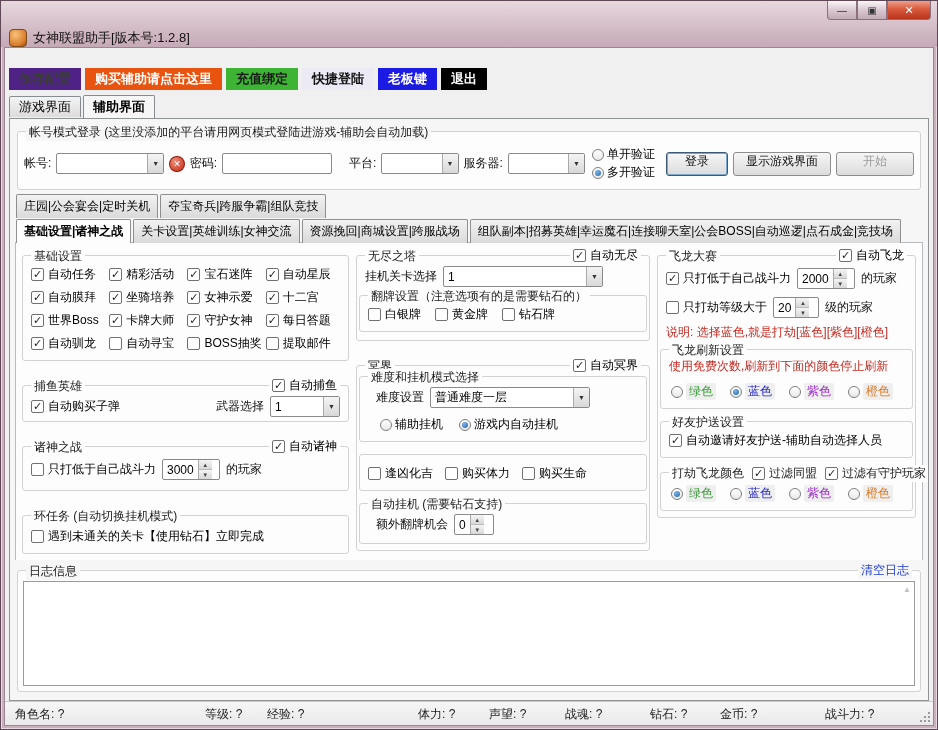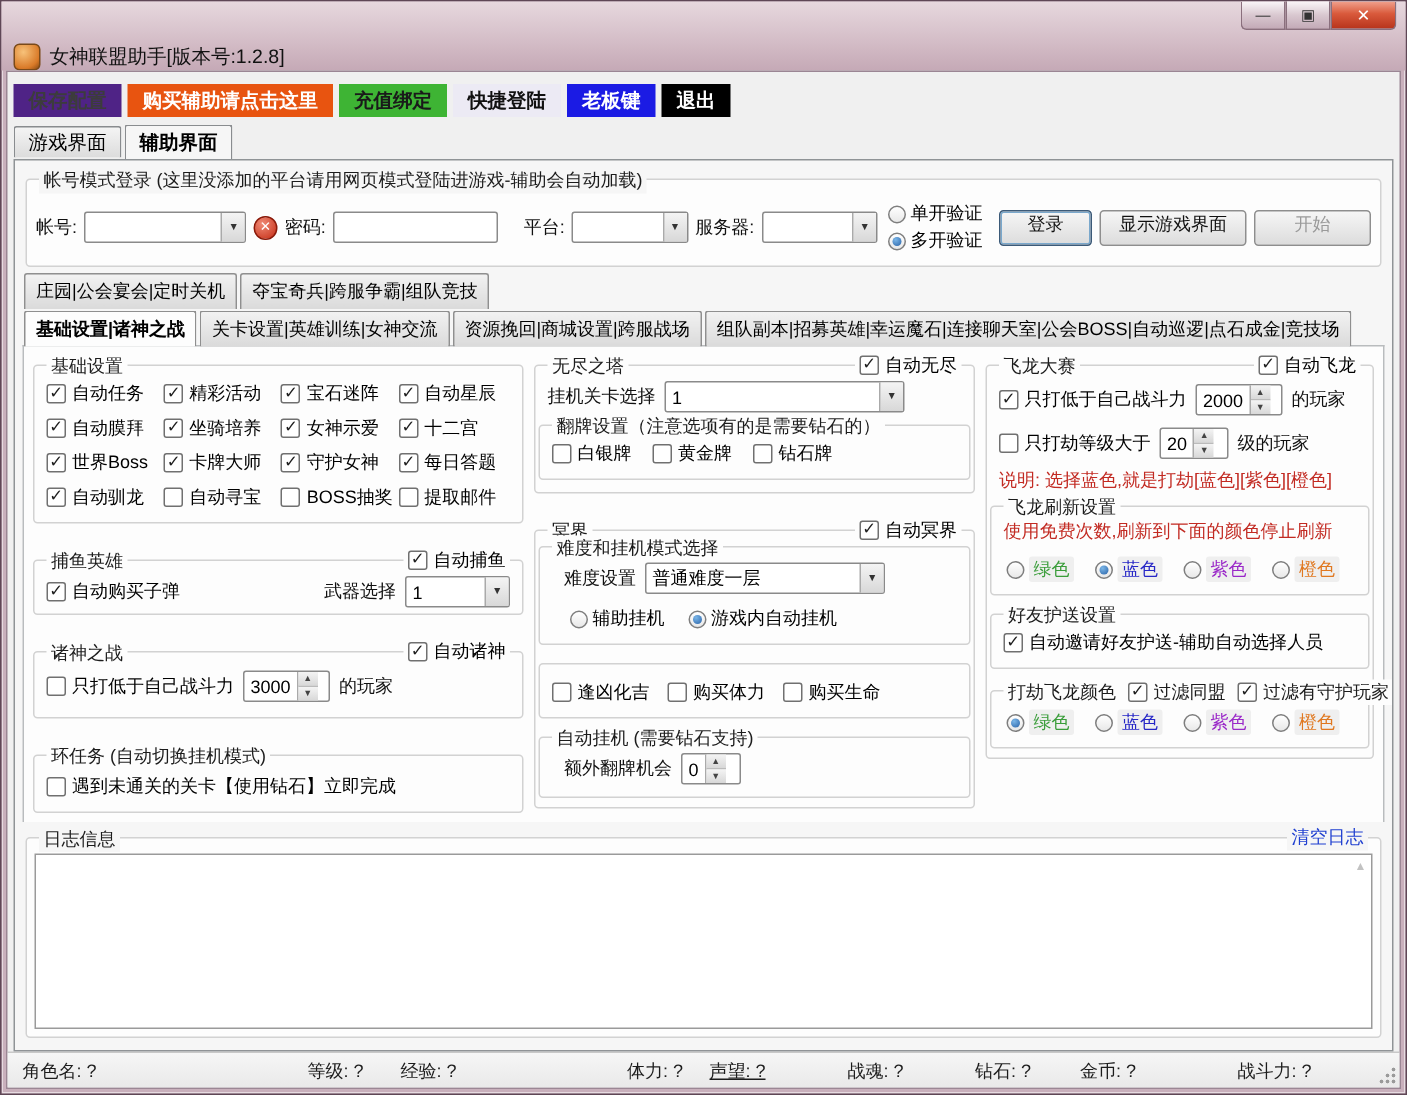--- a/index.html
+++ b/index.html
@@ -16,21 +16,21 @@
   .winbtns{display:flex;align-items:flex-start;height:100%;}
   .winbtn{width:30px;height:19px;border:1px solid #8a6f7d;border-top:none;display:flex;align-items:center;justify-content:center;
     background:linear-gradient(#faf6f8,#d9c8d0 50%,#c3aab7);font-size:10px;color:#333;cursor:default;}
   .winbtn.min{border-radius:0 0 0 4px;}
   .winbtn.close{width:44px;border-radius:0 0 4px 0;
     background:linear-gradient(#f0a08c,#d95a3c 45%,#b8341c);color:#fff;font-weight:bold;font-size:11px;}
   
   .client{flex:1;margin:0 3px;background:#f0f0f0;border:1px solid #9b8694;display:flex;flex-direction:column;overflow:hidden;}
   .frame-bottom{height:3px;}
   
-  .toolbar{display:flex;gap:4px;padding:8px 4px 3px 4px;}
+  .toolbar{display:flex;gap:4px;padding:20px 4px 3px 4px;}
   .tbtn{height:22px;display:flex;align-items:center;padding:0 10px;font-size:13px;font-weight:bold;cursor:pointer;}
   .tb-purple{background:#4f2386;color:#3c3c3c;}
   .tb-orange{background:#e85410;color:#fff;}
   .tb-green{background:#3eb434;color:#1a1a1a;}
   .tb-light{background:#eceaf4;color:#111;}
   .tb-blue{background:#1b1be4;color:#fff;}
   .tb-black{background:#000;color:#fff;}
   
   .maintabs{display:flex;padding:2px 0 0 4px;}
   .mtab{height:21px;padding:0 9px;font-size:13px;display:flex;align-items:center;
@@ -535,21 +535,21 @@
           <span class="logscroll">▲</span>
         </div>
       </div>
     </div>
 
     <div class="statusbar">
       <span class="stitem" style="left:10px;">角色名: ?</span>
       <span class="stitem" style="left:200px;">等级: ?</span>
       <span class="stitem" style="left:262px;">经验: ?</span>
       <span class="stitem" style="left:413px;">体力: ?</span>
-      <span class="stitem" style="left:468px;text-decoration:underline;">声望: ?</span>
+      <span class="stitem" style="left:484px;">声望: ?</span>
       <span class="stitem" style="left:560px;">战魂: ?</span>
       <span class="stitem" style="left:645px;">钻石: ?</span>
       <span class="stitem" style="left:715px;">金币: ?</span>
       <span class="stitem" style="left:820px;">战斗力: ?</span>
       <span class="grip"></span>
     </div>
   </div>
 
   <div class="frame-bottom"></div>
 </div>

